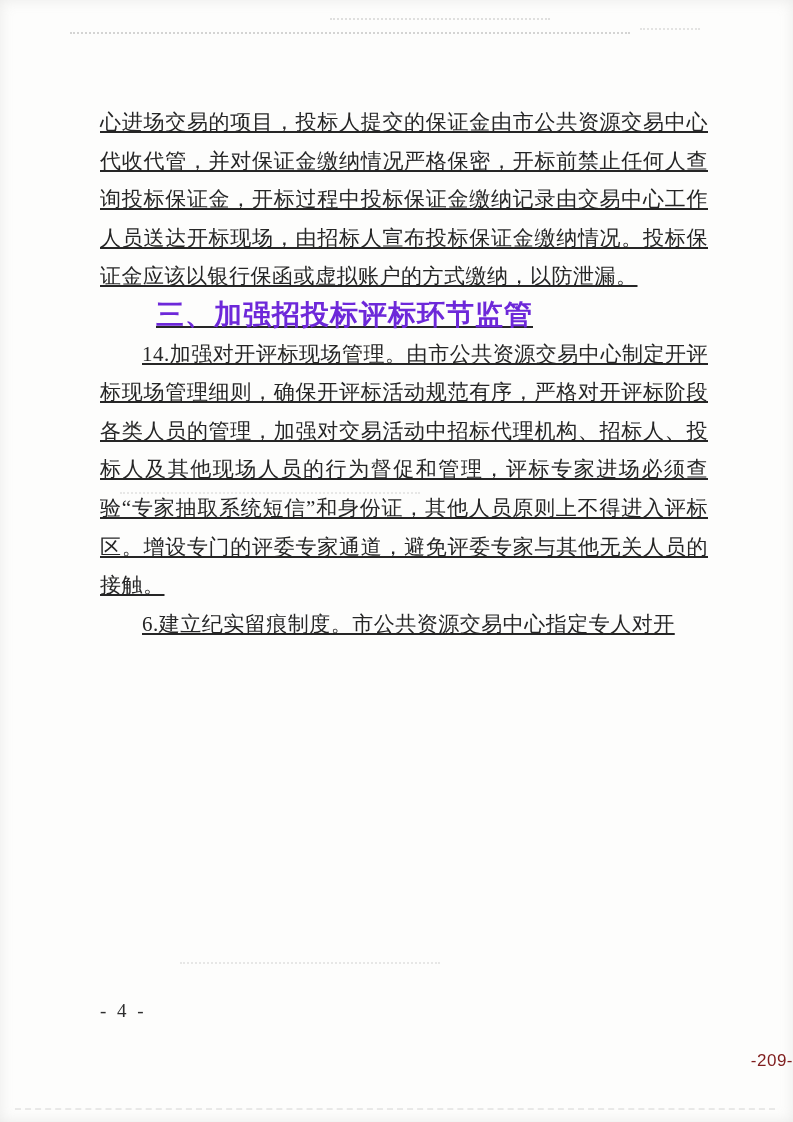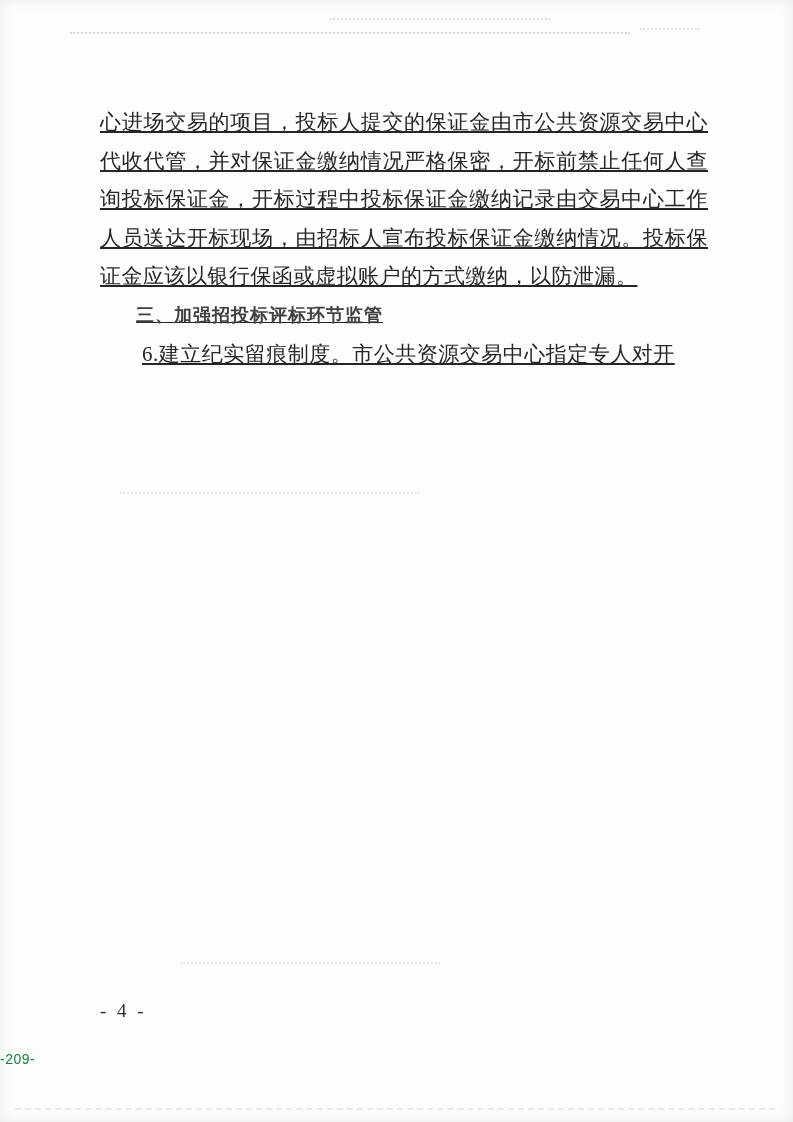--- a/index.html
+++ b/index.html
@@ -34,45 +34,45 @@
     line-height: 38.6px;
     text-align: justify;
     text-justify: inter-character;
     letter-spacing: 0.5px;
   }
   p.indent {
     text-indent: 2em;
   }
   h2.section-heading {
     margin: 0;
-    font-size: 18px;
+    font-size: 28px;
     line-height: 38.6px;
     font-weight: bold;
     font-family: "Liberation Sans", "DejaVu Sans", sans-serif;
     text-indent: 2em;
-    color: #404040;
+    color: #6d28d9;
     letter-spacing: 1px;
   }
   .footer-left {
     position: absolute;
     left: 100px;
     top: 1000px;
     font-size: 19px;
     letter-spacing: 3px;
     color: #2e2e2e;
   }
   .footer-center {
     position: absolute;
     left: 0;
     top: 1051px;
     width: 100%;
-    text-align: left;
+    text-align: right;
     font-family: "Liberation Sans", "DejaVu Sans", sans-serif;
-    font-size: 14px;
-    color: #15803d;
+    font-size: 17px;
+    color: #7f1d1d;
     letter-spacing: 0.5px;
   }
   
   .noise {
     position: absolute;
     pointer-events: none;
   }
   .noise-top-1 {
     top: 32px; left: 70px; width: 560px; height: 0;
     border-top: 2px dotted rgba(70,70,70,0.22);
@@ -106,18 +106,19 @@
 <div class="noise noise-top-1"></div>
 <div class="noise noise-top-2"></div>
 <div class="noise noise-top-3"></div>
 <div class="noise noise-mid-1"></div>
 <div class="noise noise-mid-2"></div>
 <div class="noise noise-bottom"></div>
 
 <div class="text-area">
   <p class="body">心进场交易的项目，投标人提交的保证金由市公共资源交易中心代收代管，并对保证金缴纳情况严格保密，开标前禁止任何人查询投标保证金，开标过程中投标保证金缴纳记录由交易中心工作人员送达开标现场，由招标人宣布投标保证金缴纳情况。投标保证金应该以银行保函或虚拟账户的方式缴纳，以防泄漏。</p>
   <h2 class="section-heading">三、加强招投标评标环节监管</h2>
+  <p class="body indent">14.加强对开评标现场管理。由市公共资源交易中心制定开评标现场管理细则，确保开评标活动规范有序，严格对开评标阶段各类人员的管理，加强对交易活动中招标代理机构、招标人、投标人及其他现场人员的行为督促和管理，评标专家进场必须查验“专家抽取系统短信”和身份证，其他人员原则上不得进入评标区。增设专门的评委专家通道，避免评委专家与其他无关人员的接触。</p>
   <p class="body indent">6.建立纪实留痕制度。市公共资源交易中心指定专人对开</p>
 </div>
 
 <div class="footer-left">- 4 -</div>
 
 <div class="footer-center">-209-</div>
 
 </body></html>

